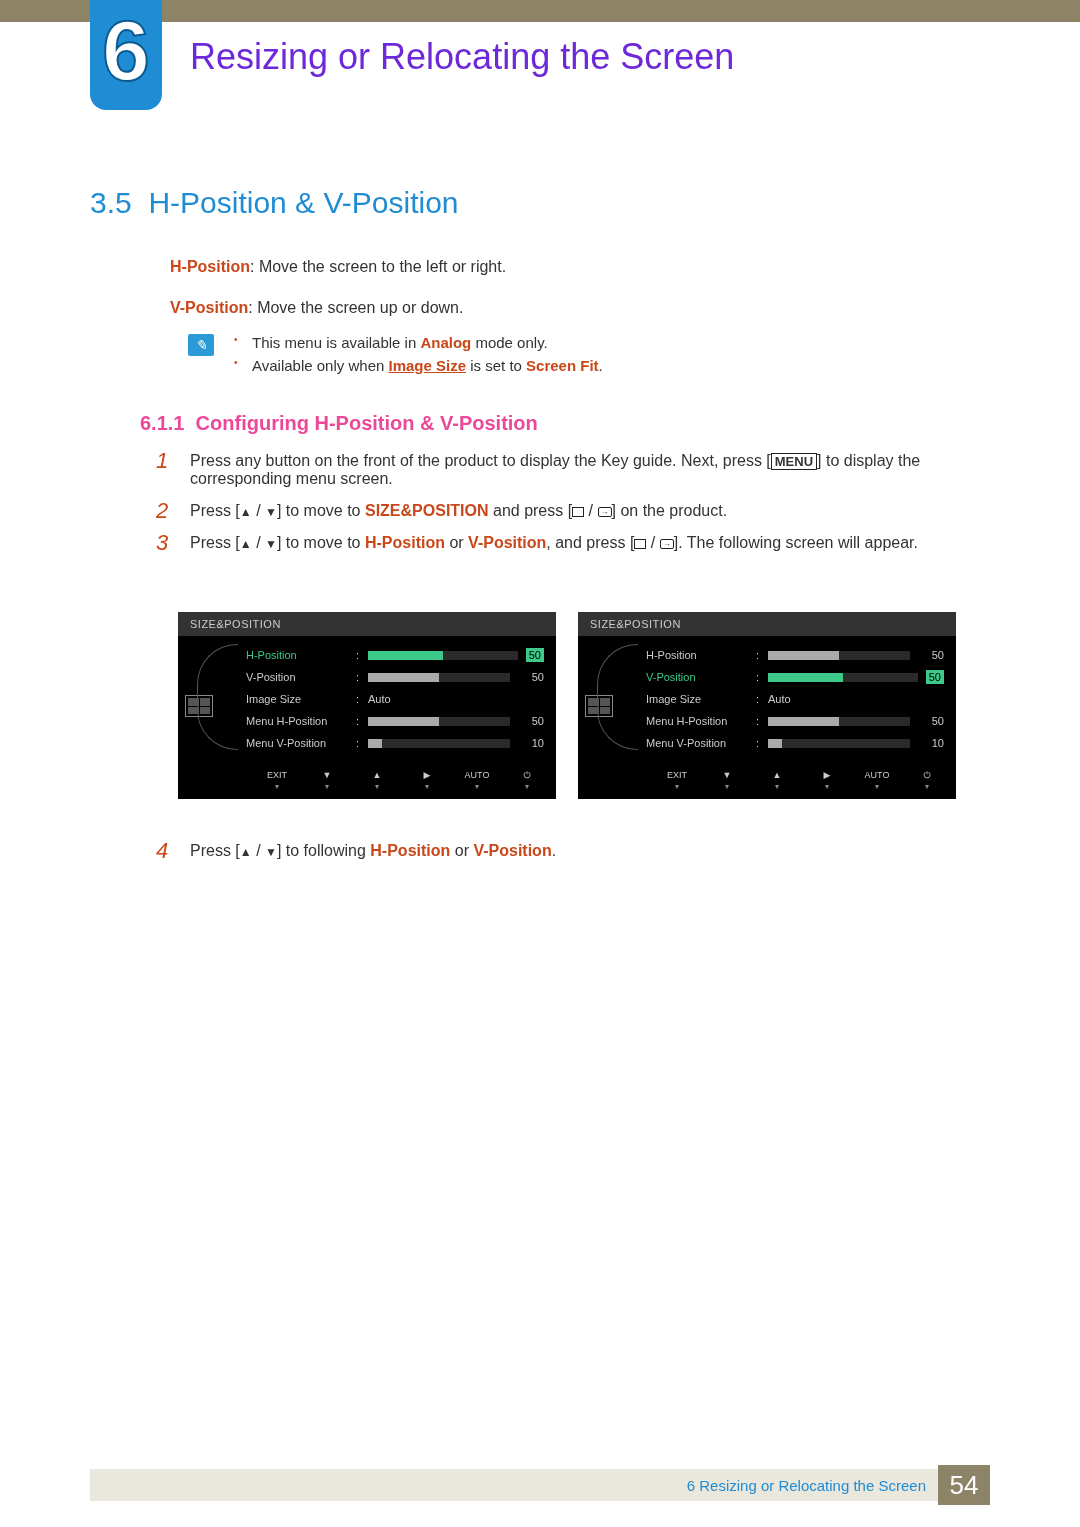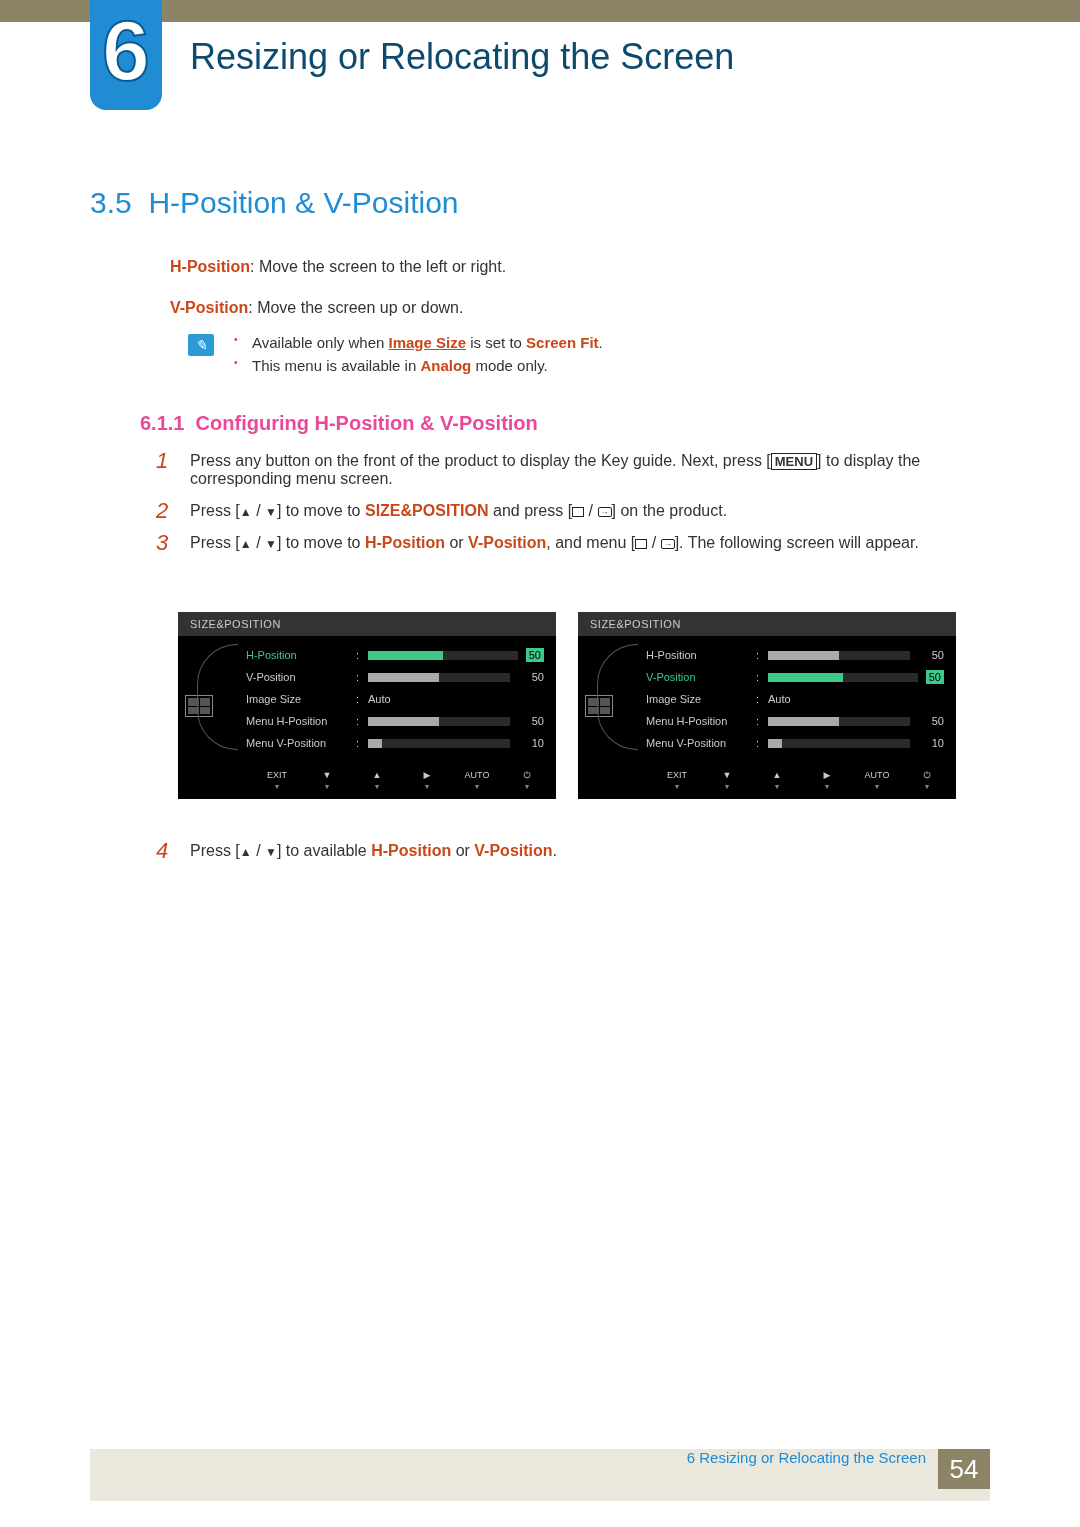--- a/index.html
+++ b/index.html
@@ -33,21 +33,21 @@
   .chapter-num {
     font-size: 86px;
     font-weight: bold;
     color: #fff;
     fill: #fff;
   }
   .chapter-title {
     position: absolute;
     top: 36px; left: 190px;
     font-size: 36px;
-    color: #0c4a6e;
+    color: #6d28d9;
     font-weight: 400;
   }
   .section-title {
     position: absolute;
     top: 186px; left: 90px;
     font-size: 30px;
     color: #1f8cd4;
     font-weight: 400;
   }
   .body-block {
@@ -200,24 +200,24 @@
     width: 810px;
     font-size: 16px;
   }
   .step4-block .step-num { position: absolute; left: 0; top: -4px; font-size: 22px; font-style: italic; color: #c94718; }
   .step4-text { padding-left: 34px; }
 
   .footer-bar {
     position: absolute;
     bottom: 26px; left: 90px;
     width: 900px;
-    height: 52px;
+    height: 32px;
     background: #eae7dc;
     display: flex;
-    align-items: flex-start;
+    align-items: center;
     justify-content: flex-end;
   }
   .footer-text {
     font-size: 15px;
     color: #1f8cd4;
     font-weight: 500;
     padding-right: 12px;
   }
   .footer-page {
     width: 52px;
@@ -253,44 +253,44 @@
 <p class="body-block def2">
   <span class="term-bold">V-Position</span><span>: Move the screen up or down.</span>
 </p>
 
 <div class="note-block">
   <div class="note-icon">
       <span>✎</span>
     </div>
   <ul class="note-list">
     <li>
-      <span>Available only when </span><span class="orange-link">Image Size</span><span> is set to </span><span class="orange-bold">Screen Fit</span><span>.</span>
+      <span>This menu is available in </span><span class="orange-bold">Analog</span><span> mode only.</span>
     </li>
     <li>
-      <span>This menu is available in </span><span class="orange-bold">Analog</span><span> mode only.</span>
+      <span>Available only when </span><span class="orange-link">Image Size</span><span> is set to </span><span class="orange-bold">Screen Fit</span><span>.</span>
     </li>
   </ul>
 </div>
 
 <h3 class="subsection">
   <span>6.1.1</span>&nbsp;&nbsp;<span>Configuring H-Position &amp; V-Position</span>
 </h3>
 
 <ol class="steps">
   <li>
     <span class="step-num">1</span>
     <span>Press any button on the front of the product to display the Key guide. Next, press [</span><span class="menu-btn">MENU</span><span>] to display the corresponding menu screen.</span>
   </li>
   <li>
     <span class="step-num">2</span>
     <span>Press [</span><span class="tri">▲</span> / <span class="tri">▼</span><span>] to move to </span><span class="orange-bold">SIZE&amp;POSITION</span><span> and press [</span><span class="rect-icon"></span> / <span class="rect-icon2"></span><span>] on the product.</span>
   </li>
   <li>
     <span class="step-num">3</span>
-    <span>Press [</span><span class="tri">▲</span> / <span class="tri">▼</span><span>] to move to </span><span class="orange-bold">H-Position</span><span> or </span><span class="orange-bold">V-Position</span><span>, and menu [</span><span class="rect-icon"></span> / <span class="rect-icon2"></span><span>]. The following screen will appear.</span>
+    <span>Press [</span><span class="tri">▲</span> / <span class="tri">▼</span><span>] to move to </span><span class="orange-bold">H-Position</span><span> or </span><span class="orange-bold">V-Position</span><span>, and press [</span><span class="rect-icon"></span> / <span class="rect-icon2"></span><span>]. The following screen will appear.</span>
   </li>
 </ol>
 
 <div class="osd-wrap">
   <div class="osd" id="osd-left">
       <div class="osd-header">SIZE&amp;POSITION</div>
       <div class="osd-body">
         <div class="osd-sidebar">
           <div class="osd-side-icon">
             <div></div>
@@ -444,20 +444,20 @@
           <div class="top">⏻</div>
           <div class="bot tri-d">▾</div>
         </div>
       </div>
     </div>
 </div>
 
 <div class="step4-block">
   <span class="step-num">4</span>
   <div class="step4-text">
-    <span>Press [</span><span class="tri">▲</span> / <span class="tri">▼</span><span>] to available </span><span class="orange-bold">H-Position</span><span> or </span><span class="orange-bold">V-Position</span><span>.</span>
+    <span>Press [</span><span class="tri">▲</span> / <span class="tri">▼</span><span>] to following </span><span class="orange-bold">H-Position</span><span> or </span><span class="orange-bold">V-Position</span><span>.</span>
   </div>
 </div>
 
 <div class="footer-bar">
   <span class="footer-text">6 Resizing or Relocating the Screen</span>
   <span class="footer-page">54</span>
 </div>
 
 </body></html>

